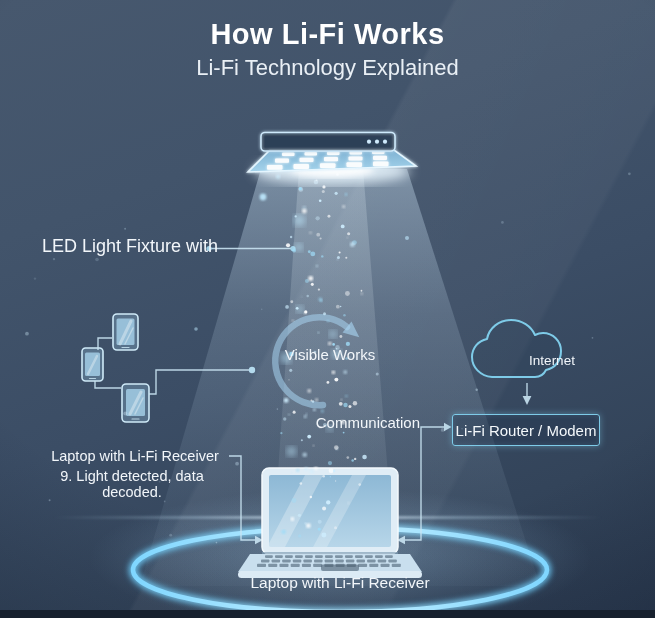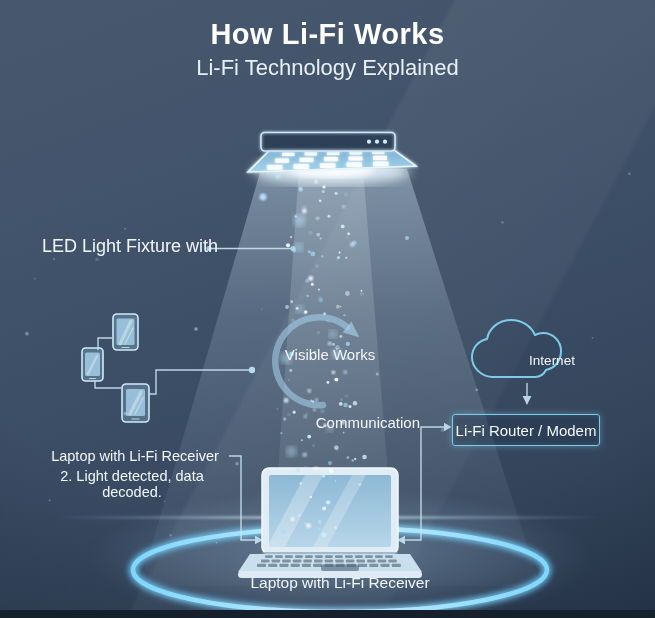--- a/index.html
+++ b/index.html
@@ -430,18 +430,18 @@
   <div class="txt vlc-1">Visible Works</div>
   <div class="txt vlc-2">Communication</div>
 
   <div class="txt internet-label">Internet</div>
 
   <div class="router-box">
     <span>Li-Fi Router / Modem</span>
   </div>
 
   <div class="txt rcv-label-1">Laptop with Li-Fi Receiver</div>
-  <div class="txt rcv-label-2">2. Light detected, data decoded.</div>
+  <div class="txt rcv-label-2">9. Light detected, data decoded.</div>
 
   <div class="txt caption">Laptop with Li-Fi Receiver</div>
 
   <div class="bottom-bar"></div>
 </div>
 
 </body></html>

